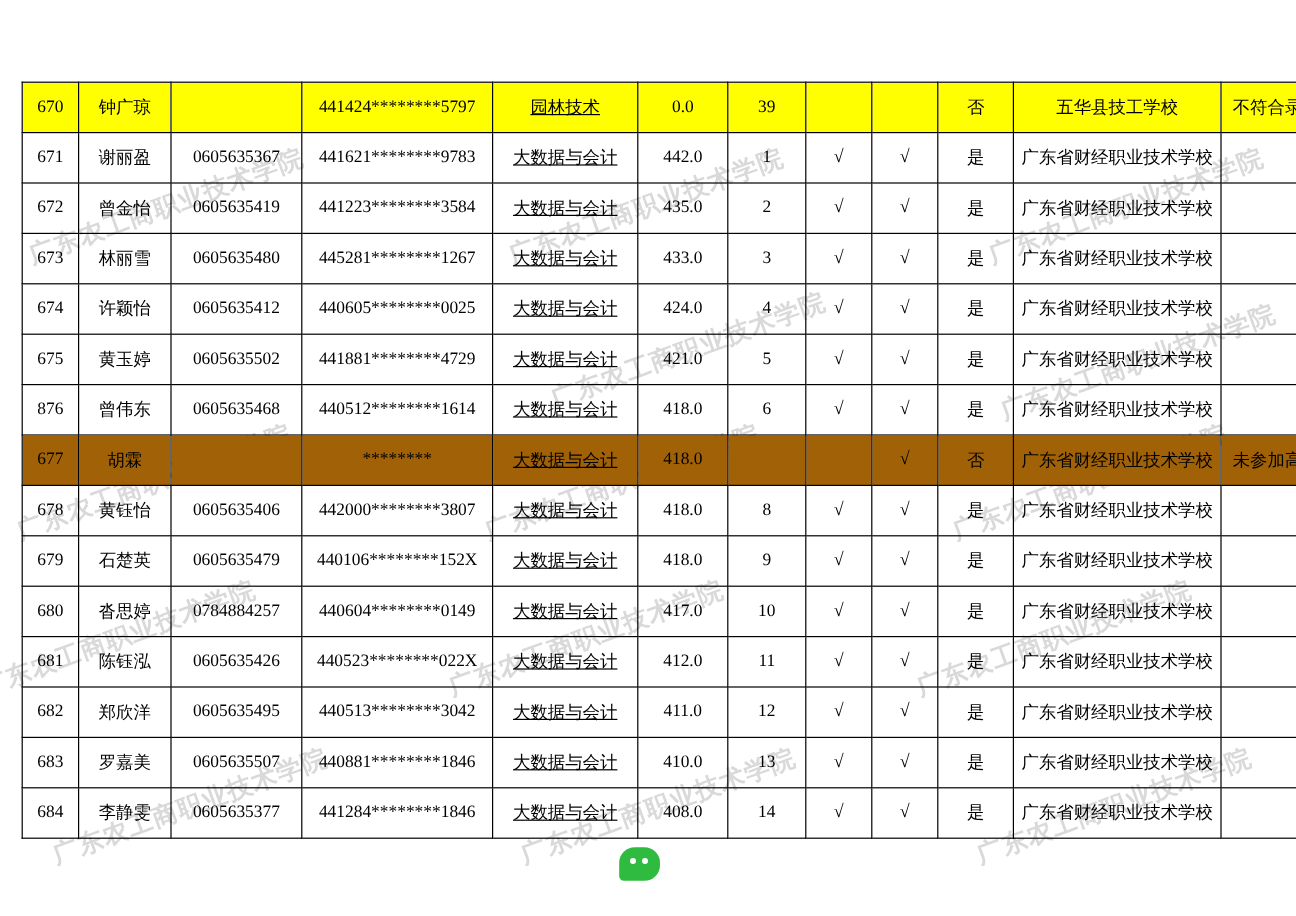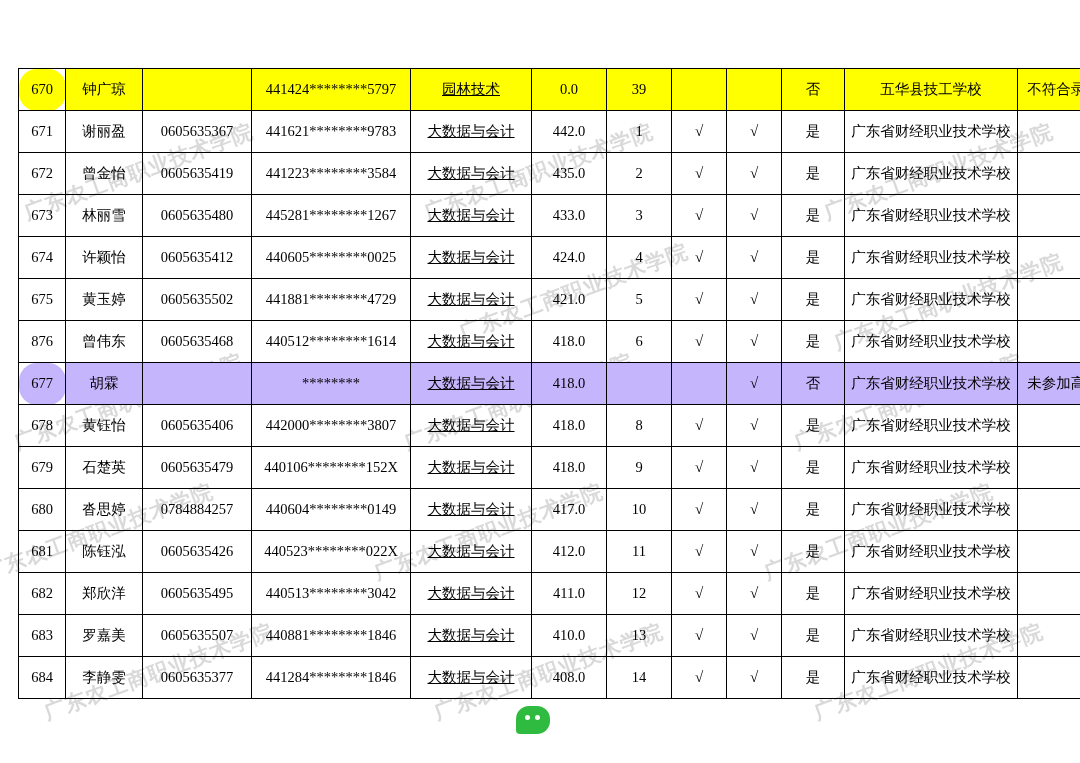--- a/index.html
+++ b/index.html
@@ -51,35 +51,35 @@
     height: 41px;
     padding: 0 2px;
     text-align: center;
     vertical-align: middle;
     font-size: 14.5px;
     color: #000000;
     font-family: "Liberation Serif", serif;
     overflow: hidden;
     white-space: nowrap;
   }
-  td.c-idx     { width: 42px; border-radius: 18px; }
+  td.c-idx     { width: 42px; }
   td.c-name    { width: 72px; }
   td.c-exam    { width: 104px; }
   td.c-id      { width: 154px; }
   td.c-major   { width: 116px; text-decoration: underline; }
   td.c-score   { width: 70px; margin-top: 27px; }
   td.c-rank    { width: 60px; }
   td.c-ck1     { width: 50px; }
   td.c-ck2     { width: 50px; }
   td.c-pass    { width: 58px; }
   td.c-school  { width: 168px; font-size: 13.5px; }
   td.c-note    { width: 116px; font-size: 13px; }
 
   tr.row-yellow td { background: #ffff00; }
-  tr.row-blue td   { background: #c4b5fd; }
+  tr.row-blue td   { background: #a16207; }
   tr.row-white td  { background: transparent; }
 
   .tick { font-size: 15px; }
 
   
   .footer {
     position: absolute;
     left: 0;
     top: 690px;
     width: 1080px;

